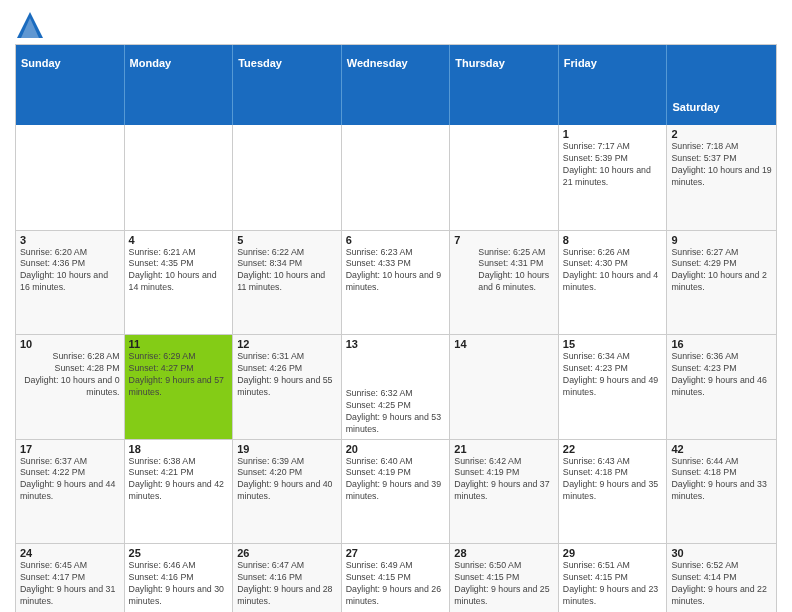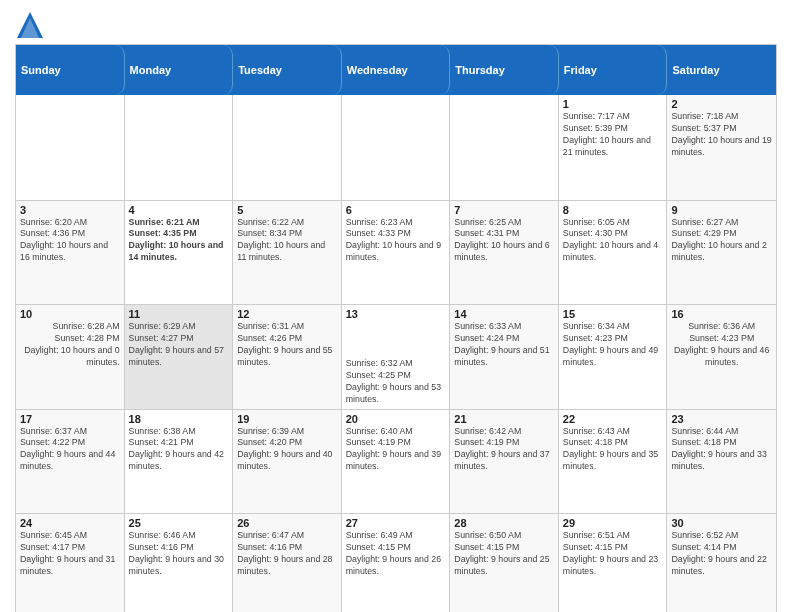--- a/index.html
+++ b/index.html
@@ -67,26 +67,25 @@
     }
     .cal-header {
       display: grid;
       grid-template-columns: repeat(7, 1fr);
       background: #1a6bbf;
     }
     .cal-header-cell {
       color: #fff;
       font-size: 11px;
       font-weight: bold;
-      padding: 19px 5px;
+      padding: 12px 5px;
       text-align: left;
       border-right: 1px solid #5599d5;
-      border-radius: 10px;
-    }
-    .cal-header-cell:last-child { border-right: none; }
+    }
+    .cal-header-cell:last-child { border-right: none; margin-top: 44px; }
     .cal-body {
       display: grid;
       grid-template-rows: repeat(5, 1fr);
       flex: 1;
     }
     .cal-row {
       display: grid;
       grid-template-columns: repeat(7, 1fr);
       border-top: 1px solid #ccc;
     }
@@ -168,95 +167,92 @@
         </div>
         <div class="cal-row">
           <div class="cal-cell">
             <div class="day-num">3</div>
             <div class="day-info" style="white-space: pre-line;">Sunrise: 6:20 AM
 Sunset: 4:36 PM
 Daylight: 10 hours and 16 minutes.</div>
           </div>
           <div class="cal-cell" style="background: rgb(255, 255, 255);">
             <div class="day-num">4</div>
-            <div class="day-info" style="white-space: pre-line; font-weight: bold;">Sunrise: 6:21 AM
+            <div class="day-info" style="white-space: pre-line;">Sunrise: 6:21 AM
 Sunset: 4:35 PM
 Daylight: 10 hours and 14 minutes.</div>
           </div>
           <div class="cal-cell">
             <div class="day-num">5</div>
             <div class="day-info" style="white-space: pre-line;">Sunrise: 6:22 AM
 Sunset: 8:34 PM
 Daylight: 10 hours and 11 minutes.</div>
           </div>
           <div class="cal-cell" style="background: rgb(255, 255, 255);">
             <div class="day-num">6</div>
             <div class="day-info" style="white-space: pre-line;">Sunrise: 6:23 AM
 Sunset: 4:33 PM
 Daylight: 10 hours and 9 minutes.</div>
           </div>
           <div class="cal-cell">
             <div class="day-num">7</div>
-            <div class="day-info" style="white-space: pre-line;">Sunrise: 6:25 AM
+            <div class="day-info" style="white-space: pre-line; margin-left: 24px;">Sunrise: 6:25 AM
 Sunset: 4:31 PM
 Daylight: 10 hours and 6 minutes.</div>
           </div>
           <div class="cal-cell" style="background: rgb(255, 255, 255);">
             <div class="day-num">8</div>
-            <div class="day-info" style="white-space: pre-line;">Sunrise: 6:05 AM
+            <div class="day-info" style="white-space: pre-line;">Sunrise: 6:26 AM
 Sunset: 4:30 PM
 Daylight: 10 hours and 4 minutes.</div>
           </div>
           <div class="cal-cell">
             <div class="day-num">9</div>
             <div class="day-info" style="white-space: pre-line;">Sunrise: 6:27 AM
 Sunset: 4:29 PM
 Daylight: 10 hours and 2 minutes.</div>
           </div>
         </div>
         <div class="cal-row">
           <div class="cal-cell">
             <div class="day-num">10</div>
             <div class="day-info" style="white-space: pre-line; text-align: right;">Sunrise: 6:28 AM
 Sunset: 4:28 PM
 Daylight: 10 hours and 0 minutes.</div>
           </div>
-          <div class="cal-cell" style="background: #e5e5e5;">
+          <div class="cal-cell" style="background: #84cc16;">
             <div class="day-num">11</div>
             <div class="day-info" style="white-space: pre-line;">Sunrise: 6:29 AM
 Sunset: 4:27 PM
 Daylight: 9 hours and 57 minutes.</div>
           </div>
           <div class="cal-cell">
             <div class="day-num">12</div>
             <div class="day-info" style="white-space: pre-line;">Sunrise: 6:31 AM
 Sunset: 4:26 PM
 Daylight: 9 hours and 55 minutes.</div>
           </div>
           <div class="cal-cell" style="background: rgb(255, 255, 255);">
             <div class="day-num">13</div>
             <div class="day-info" style="white-space: pre-line; margin-top: 38px;">Sunrise: 6:32 AM
 Sunset: 4:25 PM
 Daylight: 9 hours and 53 minutes.</div>
           </div>
           <div class="cal-cell">
             <div class="day-num">14</div>
-            <div class="day-info" style="white-space: pre-line;">Sunrise: 6:33 AM
-Sunset: 4:24 PM
-Daylight: 9 hours and 51 minutes.</div>
           </div>
           <div class="cal-cell" style="background: rgb(255, 255, 255);">
             <div class="day-num">15</div>
             <div class="day-info" style="white-space: pre-line;">Sunrise: 6:34 AM
 Sunset: 4:23 PM
 Daylight: 9 hours and 49 minutes.</div>
           </div>
           <div class="cal-cell">
             <div class="day-num">16</div>
-            <div class="day-info" style="white-space: pre-line; text-align: center;">Sunrise: 6:36 AM
+            <div class="day-info" style="white-space: pre-line;">Sunrise: 6:36 AM
 Sunset: 4:23 PM
 Daylight: 9 hours and 46 minutes.</div>
           </div>
         </div>
         <div class="cal-row">
           <div class="cal-cell">
             <div class="day-num">17</div>
             <div class="day-info" style="white-space: pre-line;">Sunrise: 6:37 AM
 Sunset: 4:22 PM
 Daylight: 9 hours and 44 minutes.</div>
@@ -285,21 +281,21 @@
 Sunset: 4:19 PM
 Daylight: 9 hours and 37 minutes.</div>
           </div>
           <div class="cal-cell" style="background: rgb(255, 255, 255);">
             <div class="day-num">22</div>
             <div class="day-info" style="white-space: pre-line;">Sunrise: 6:43 AM
 Sunset: 4:18 PM
 Daylight: 9 hours and 35 minutes.</div>
           </div>
           <div class="cal-cell">
-            <div class="day-num">23</div>
+            <div class="day-num">42</div>
             <div class="day-info" style="white-space: pre-line;">Sunrise: 6:44 AM
 Sunset: 4:18 PM
 Daylight: 9 hours and 33 minutes.</div>
           </div>
         </div>
         <div class="cal-row">
           <div class="cal-cell">
             <div class="day-num">24</div>
             <div class="day-info" style="white-space: pre-line;">Sunrise: 6:45 AM
 Sunset: 4:17 PM

